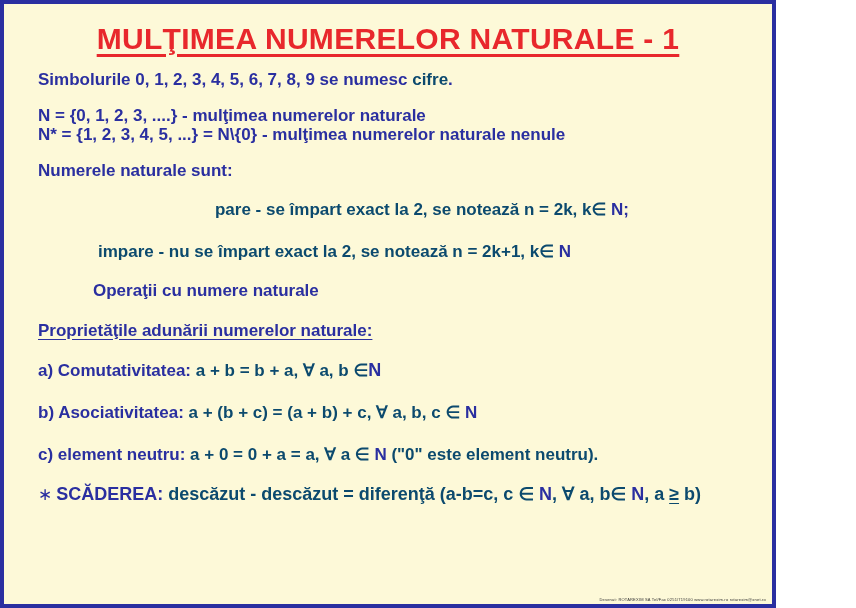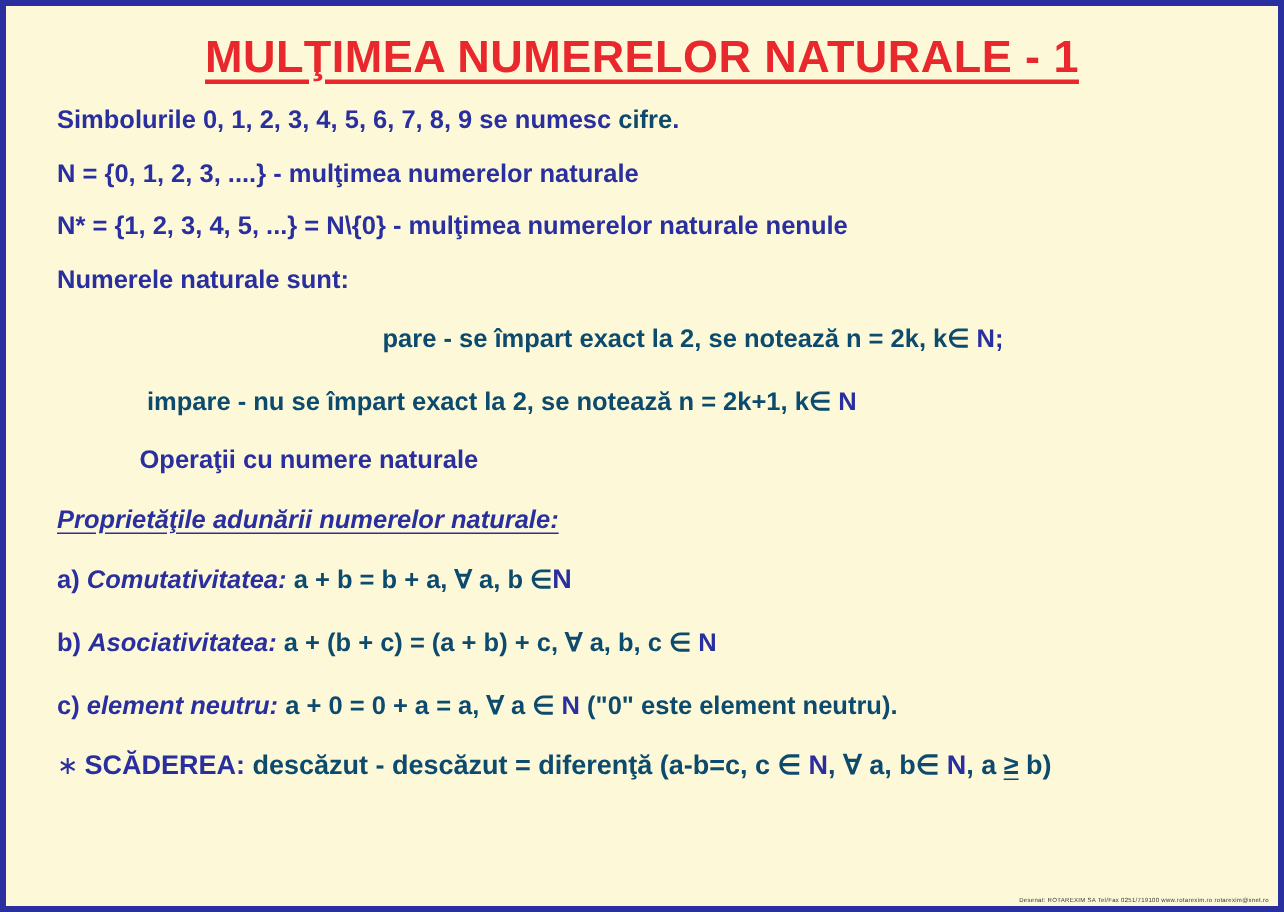--- a/index.html
+++ b/index.html
@@ -9,21 +9,21 @@
   }
   body {
     width: 856px;
     height: 608px;
     font-family: "Liberation Sans", sans-serif;
     overflow: hidden;
   }
   .poster {
     position: relative;
     box-sizing: border-box;
-    width: 856px;
+    width: 776px;
     height: 608px;
     background: #fdf9d8;
     border: 4px solid #2a2fa0;
     padding: 0;
   }
   .title {
     text-align: center;
     color: #e8282c;
     font-weight: bold;
     font-size: 30px;
@@ -45,21 +45,20 @@
   .red {
     color: #0c4a6e;
   }
   .indent1 {
     padding-left: 60px;
   }
   .indent2 {
     padding-left: 55px;
   }
   .ital {
-    font-style: italic;
   }
   .uline {
     text-decoration: underline;
     text-underline-offset: 3px;
   }
   .star {
     color: #2a2fa0;
     font-weight: normal;
     font-size: 17px;
     margin-right: 4px;
@@ -71,21 +70,21 @@
     position: absolute;
     right: 6px;
     bottom: 2px;
     font-size: 4px;
     color: #333;
     font-family: "Liberation Sans", sans-serif;
     letter-spacing: 0.2px;
     white-space: nowrap;
   }
   .l1 { margin-bottom: 16px; }
-  .l2 { margin-bottom: 16px; }
+  .l2 { margin-bottom: 0; }
   .l3 { margin-bottom: 16px; }
   .l4 { margin-bottom: 20px; }
   .l5 { margin-bottom: 22px; text-align: center; }
   .l6 { margin-bottom: 20px; }
   .l7 { margin-bottom: 20px; }
   .l8 { margin-bottom: 18px; }
   .l9 { margin-bottom: 20px; }
   .l10 { margin-bottom: 22px; }
   .l11 { margin-bottom: 22px; }
   .l12 { margin-bottom: 20px; }

